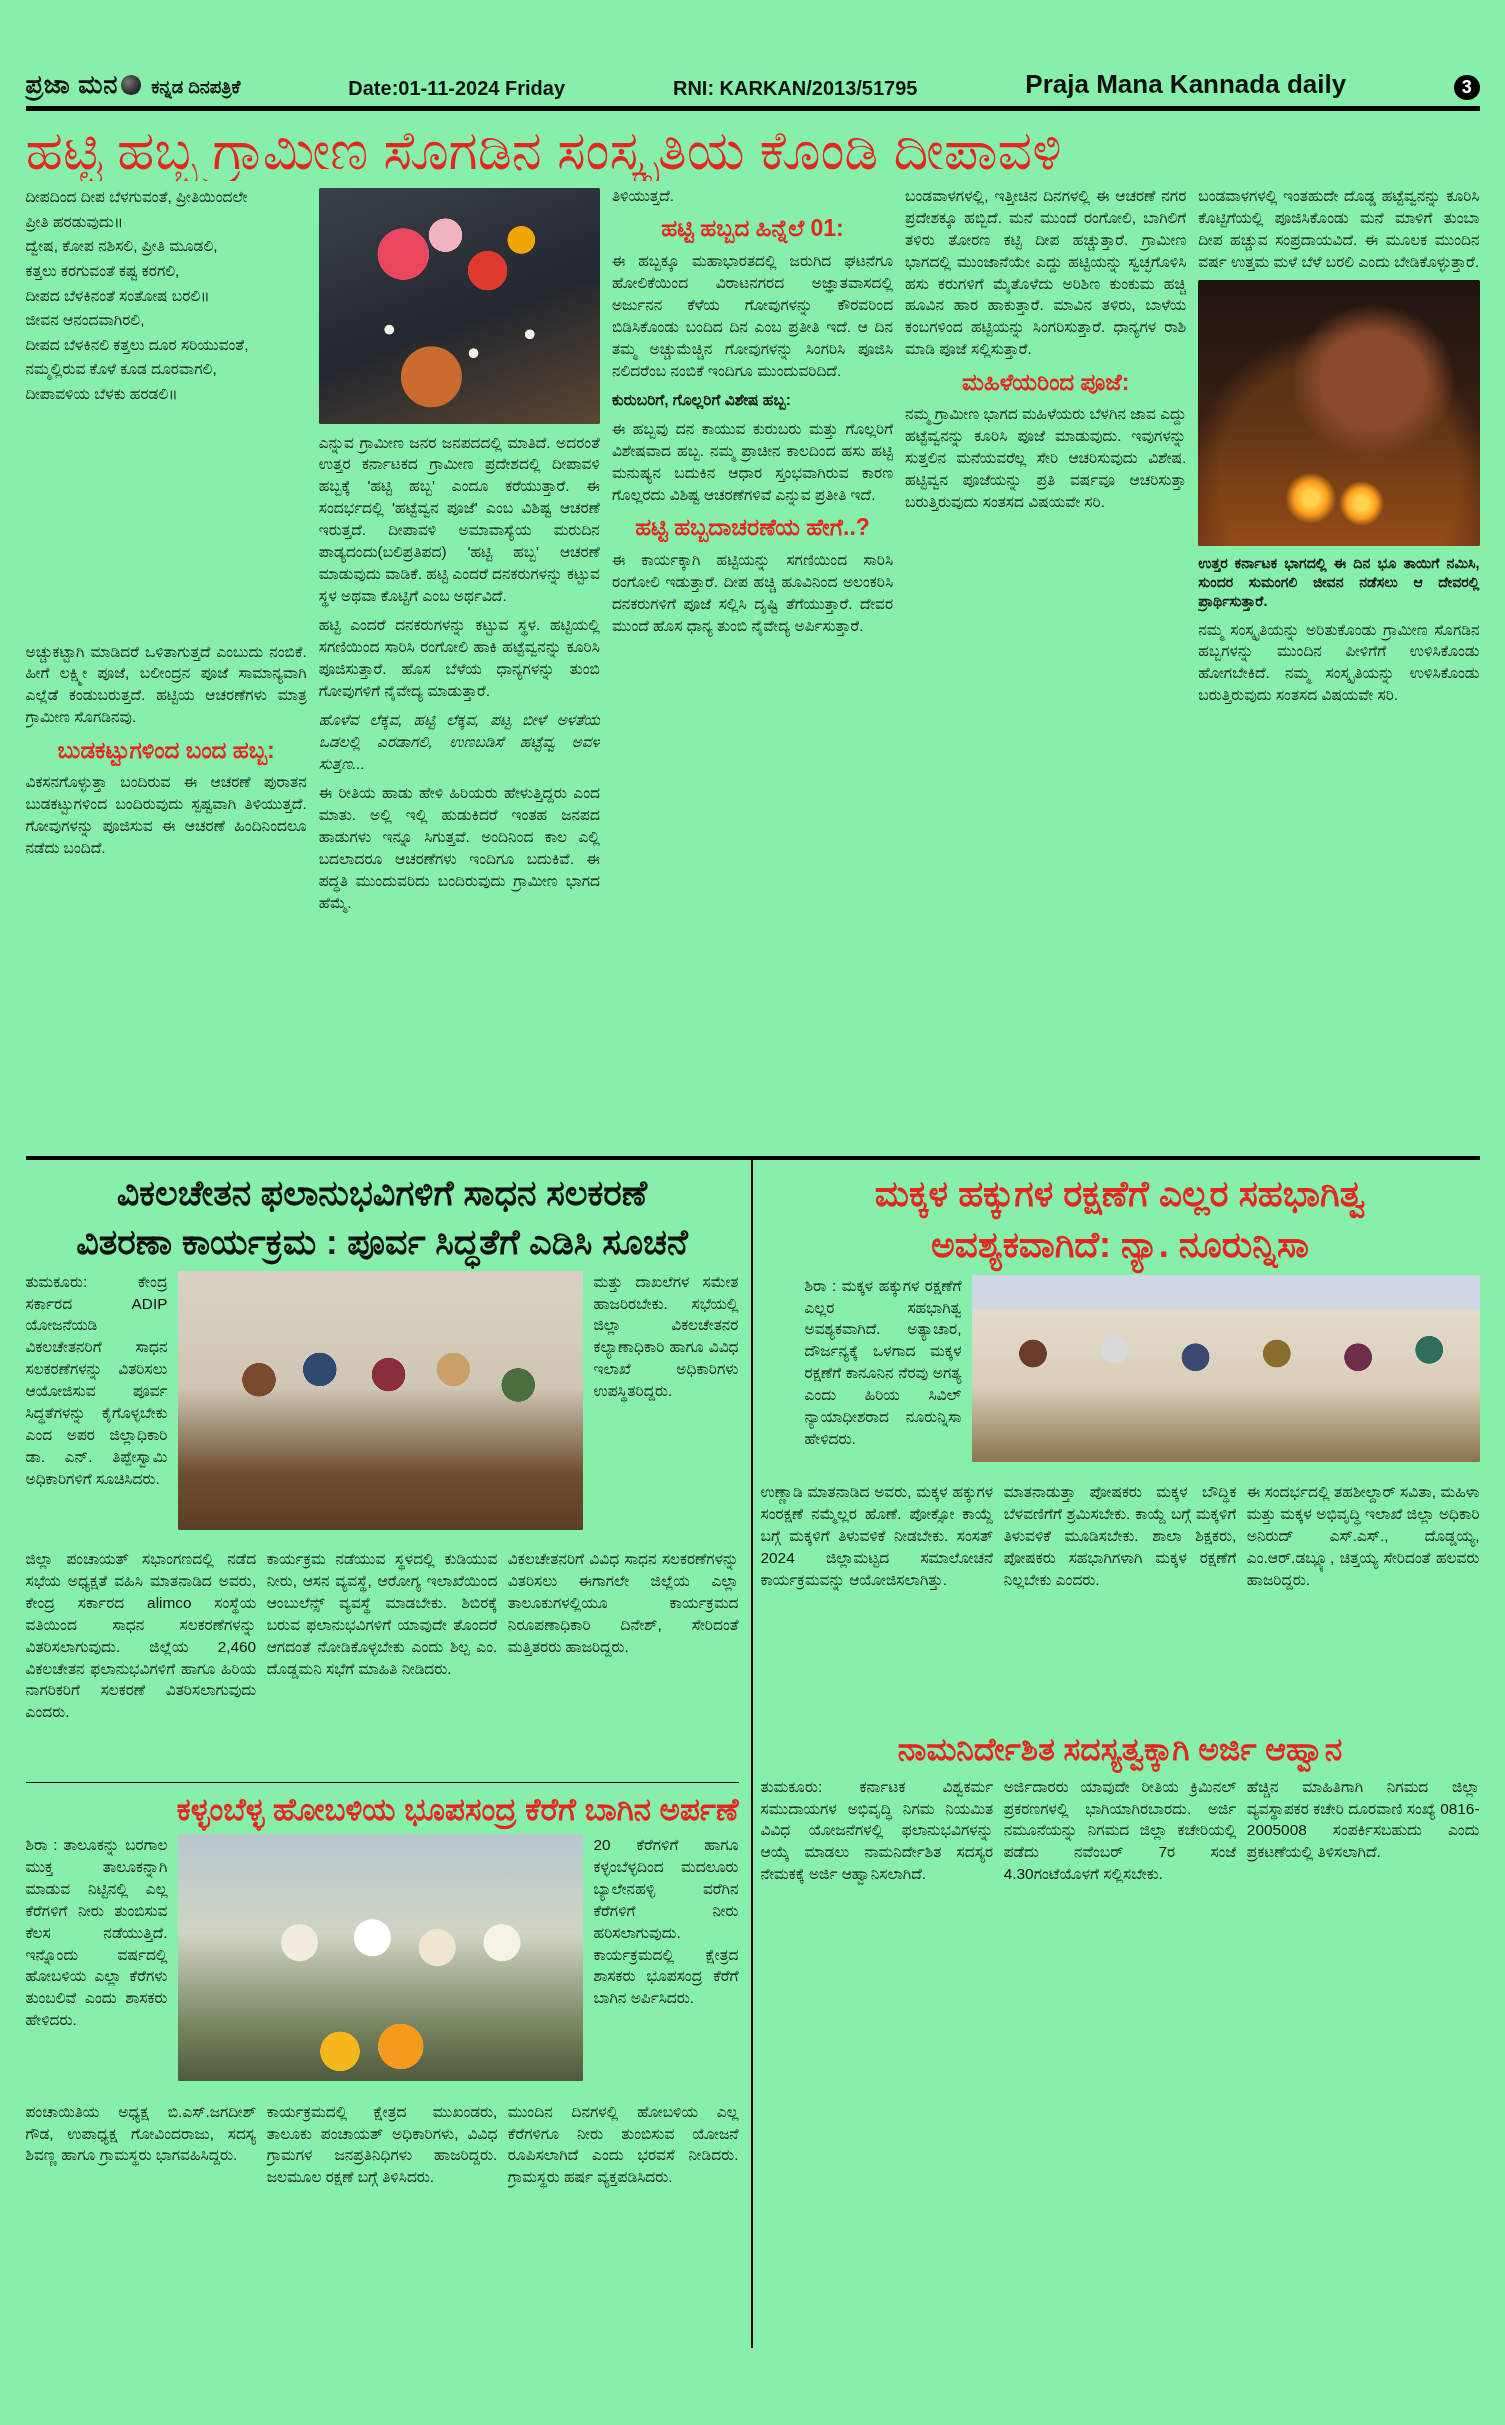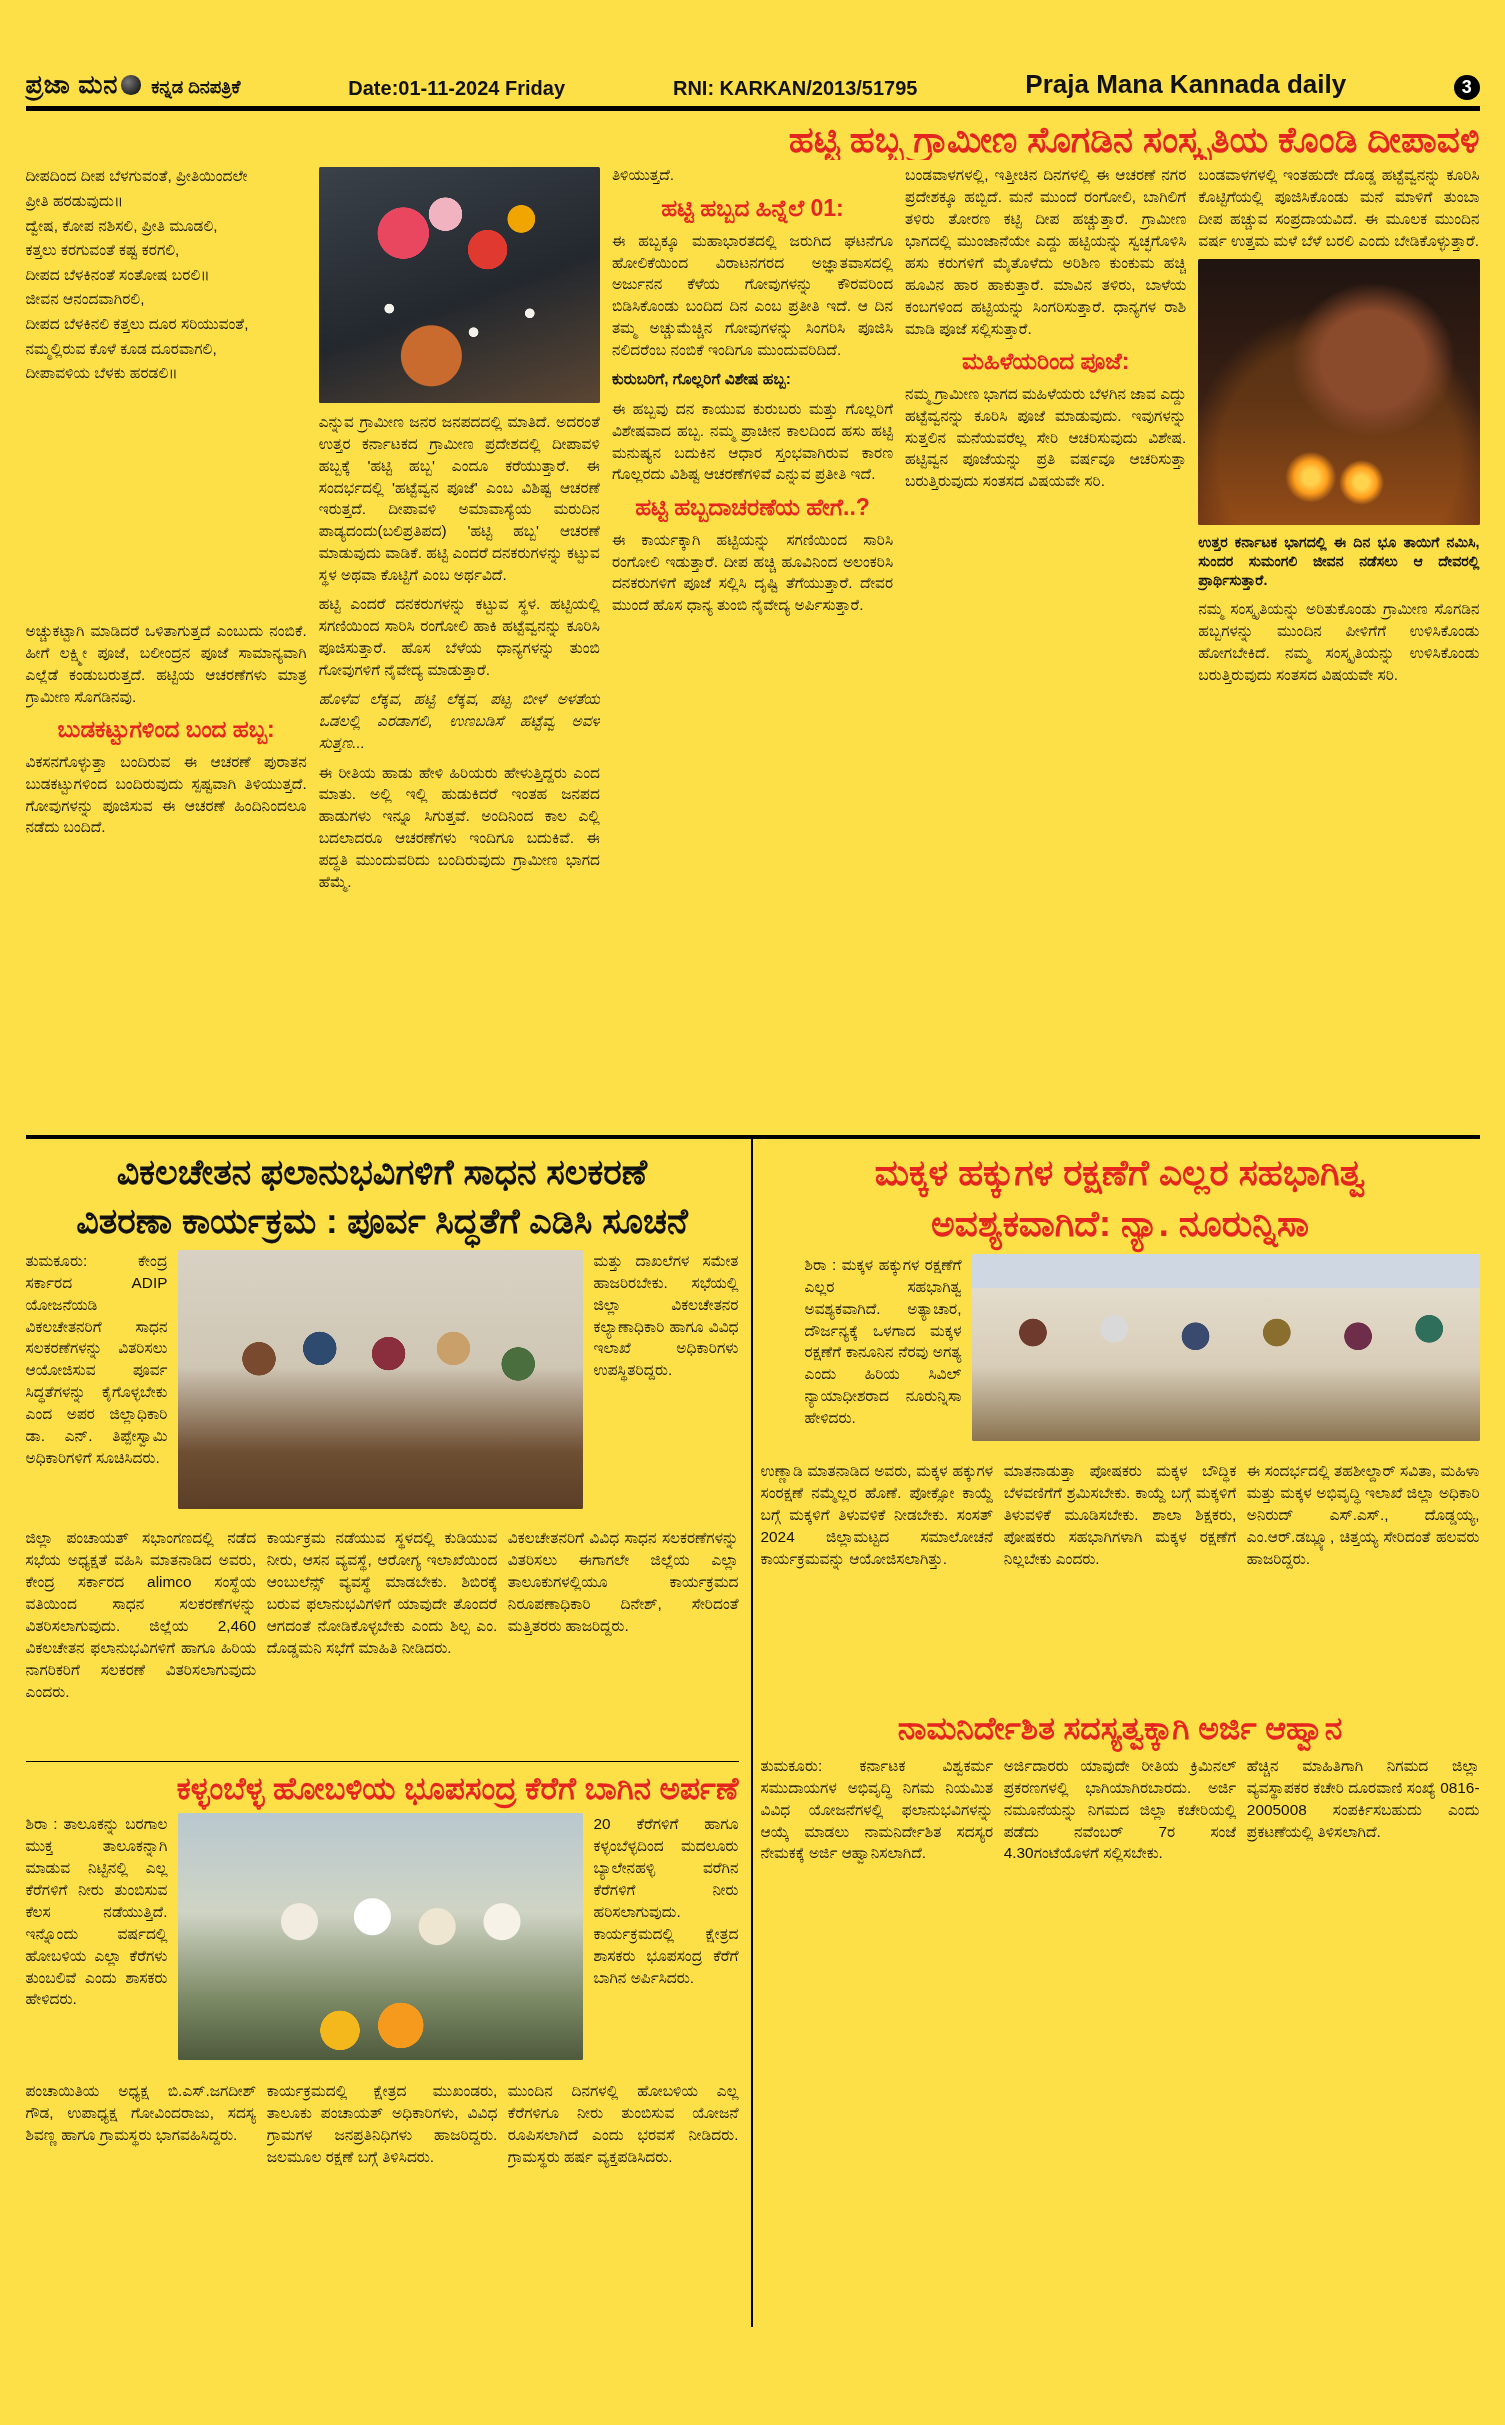--- a/index.html
+++ b/index.html
@@ -1,35 +1,35 @@
 <!DOCTYPE html>
 <html style="font-size:12px"><head>
 <meta charset="utf-8">
 <style>
   html,body{margin:0;padding:0;background:#ffffff;}
   body{width:1505px;font-family:"Liberation Sans","DejaVu Sans",sans-serif;color:#111;}
-  .page{width:1505px;height:2426px;overflow:hidden;position:relative;background:#fde047;}
+  .page{width:1505px;height:2426px;overflow:hidden;position:relative;background:#86efac;}
   .inner{padding:0 25.5px;}
 
   
   .masthead{margin-top:69px;display:flex;align-items:flex-end;justify-content:space-between;
             border-bottom:5.2px solid #000;padding-bottom:6px;}
   .mh-left{display:flex;align-items:baseline;gap:10.5px;}
   .logo-main{font-size:25.5px;font-weight:bold;letter-spacing:0.7px;display:flex;align-items:center;gap:3px;}
   .logo-emblem{width:19.5px;height:19.5px;border-radius:50%;background:radial-gradient(circle at 35% 35%,#777,#000);display:inline-block;}
   .logo-sub{font-size:18px;font-weight:bold;}
   .mh-date{font-size:20px;font-weight:bold;}
   .mh-rni{font-size:20px;font-weight:bold;}
   .mh-daily{font-size:26px;font-weight:bold;}
   .page-badge{width:25.5px;height:25.5px;border-radius:50%;background:#000;color:#fff;font-size:18px;font-weight:bold;
               display:flex;align-items:center;justify-content:center;}
 
   
-  .lead-headline{color:#e52620;font-weight:bold;font-size:36px;line-height:1.15;margin:7.5px 0 4.5px 0;
-                 white-space:nowrap;overflow:hidden;letter-spacing:0px;text-align:right;}
+  .lead-headline{color:#e52620;font-weight:normal;font-size:54px;line-height:1.15;margin:7.5px 0 4.5px 0;
+                 white-space:nowrap;overflow:hidden;letter-spacing:0px;}
 
   
   .lead-body{display:flex;gap:12px;height:971px;overflow:hidden;text-align:justify;}
   .col{flex:1 1 0;font-size:15.4px;line-height:1.42;overflow:hidden;}
   .col p{margin:0 0 7.5px 0;}
   .poem p{margin:0 0 1.5px 0;line-height:1.5;}
   .subhead-red{color:#e52620;font-weight:bold;font-size:23px;text-align:center;margin:6px 0;line-height:1.3;}
   .lead-in{font-weight:bold;}
   .photo{width:100%;border-radius:1.5px;margin:3px 0 7.5px 0;}
 

